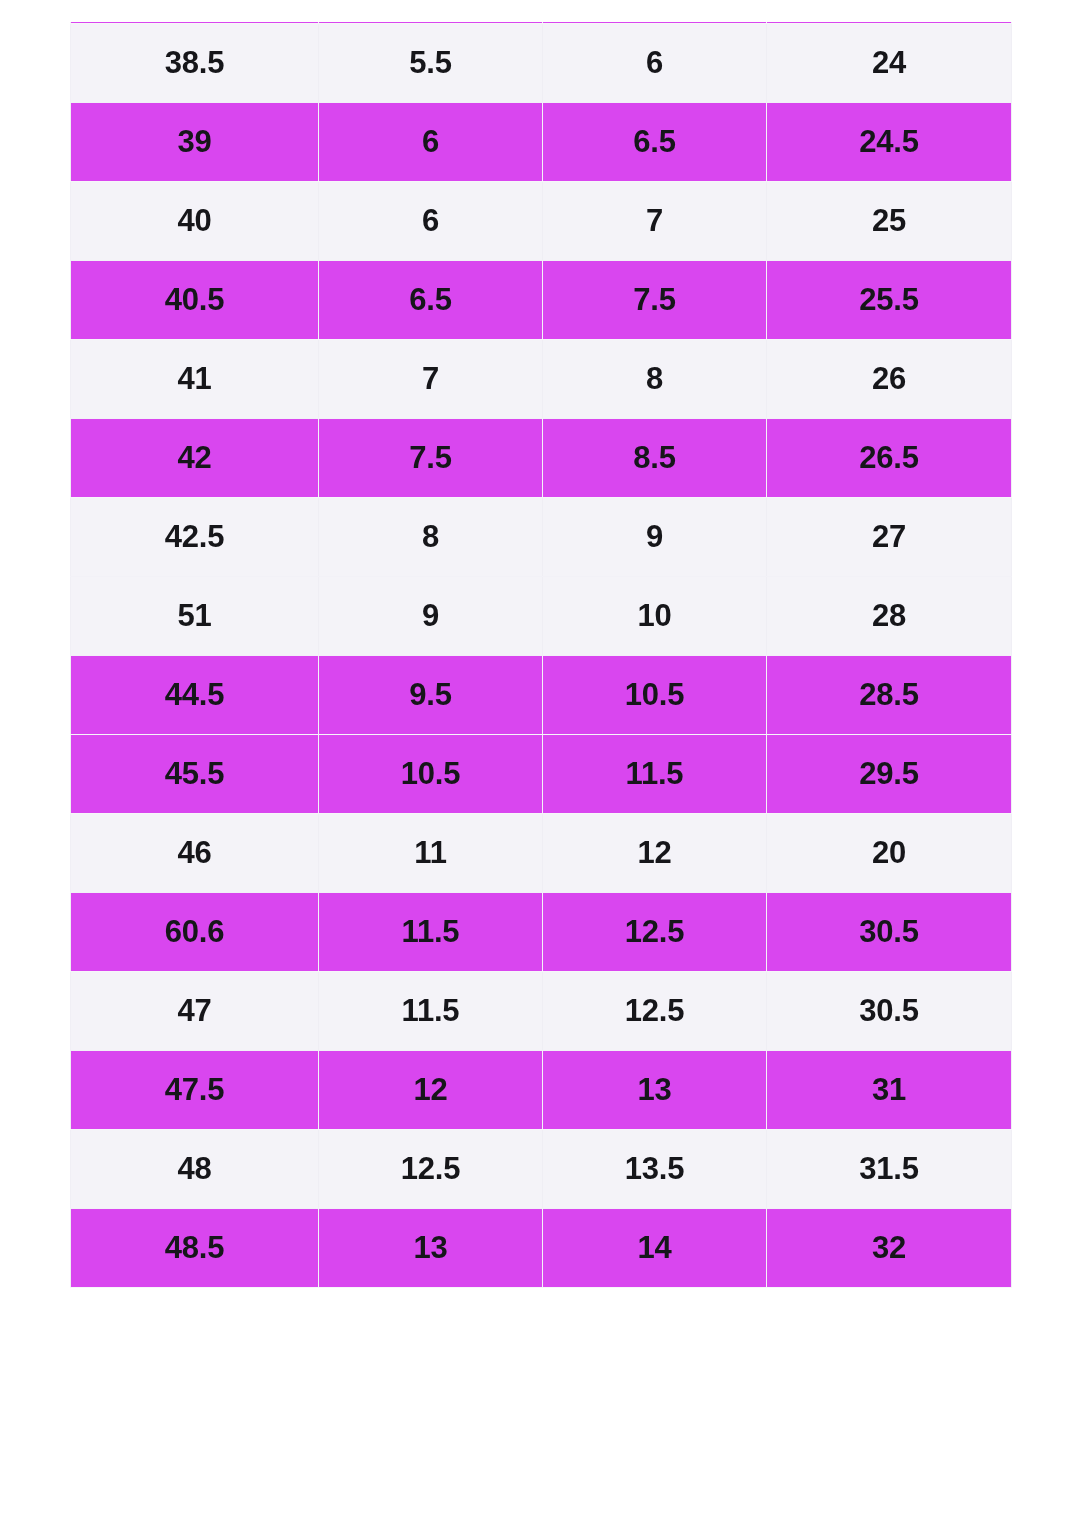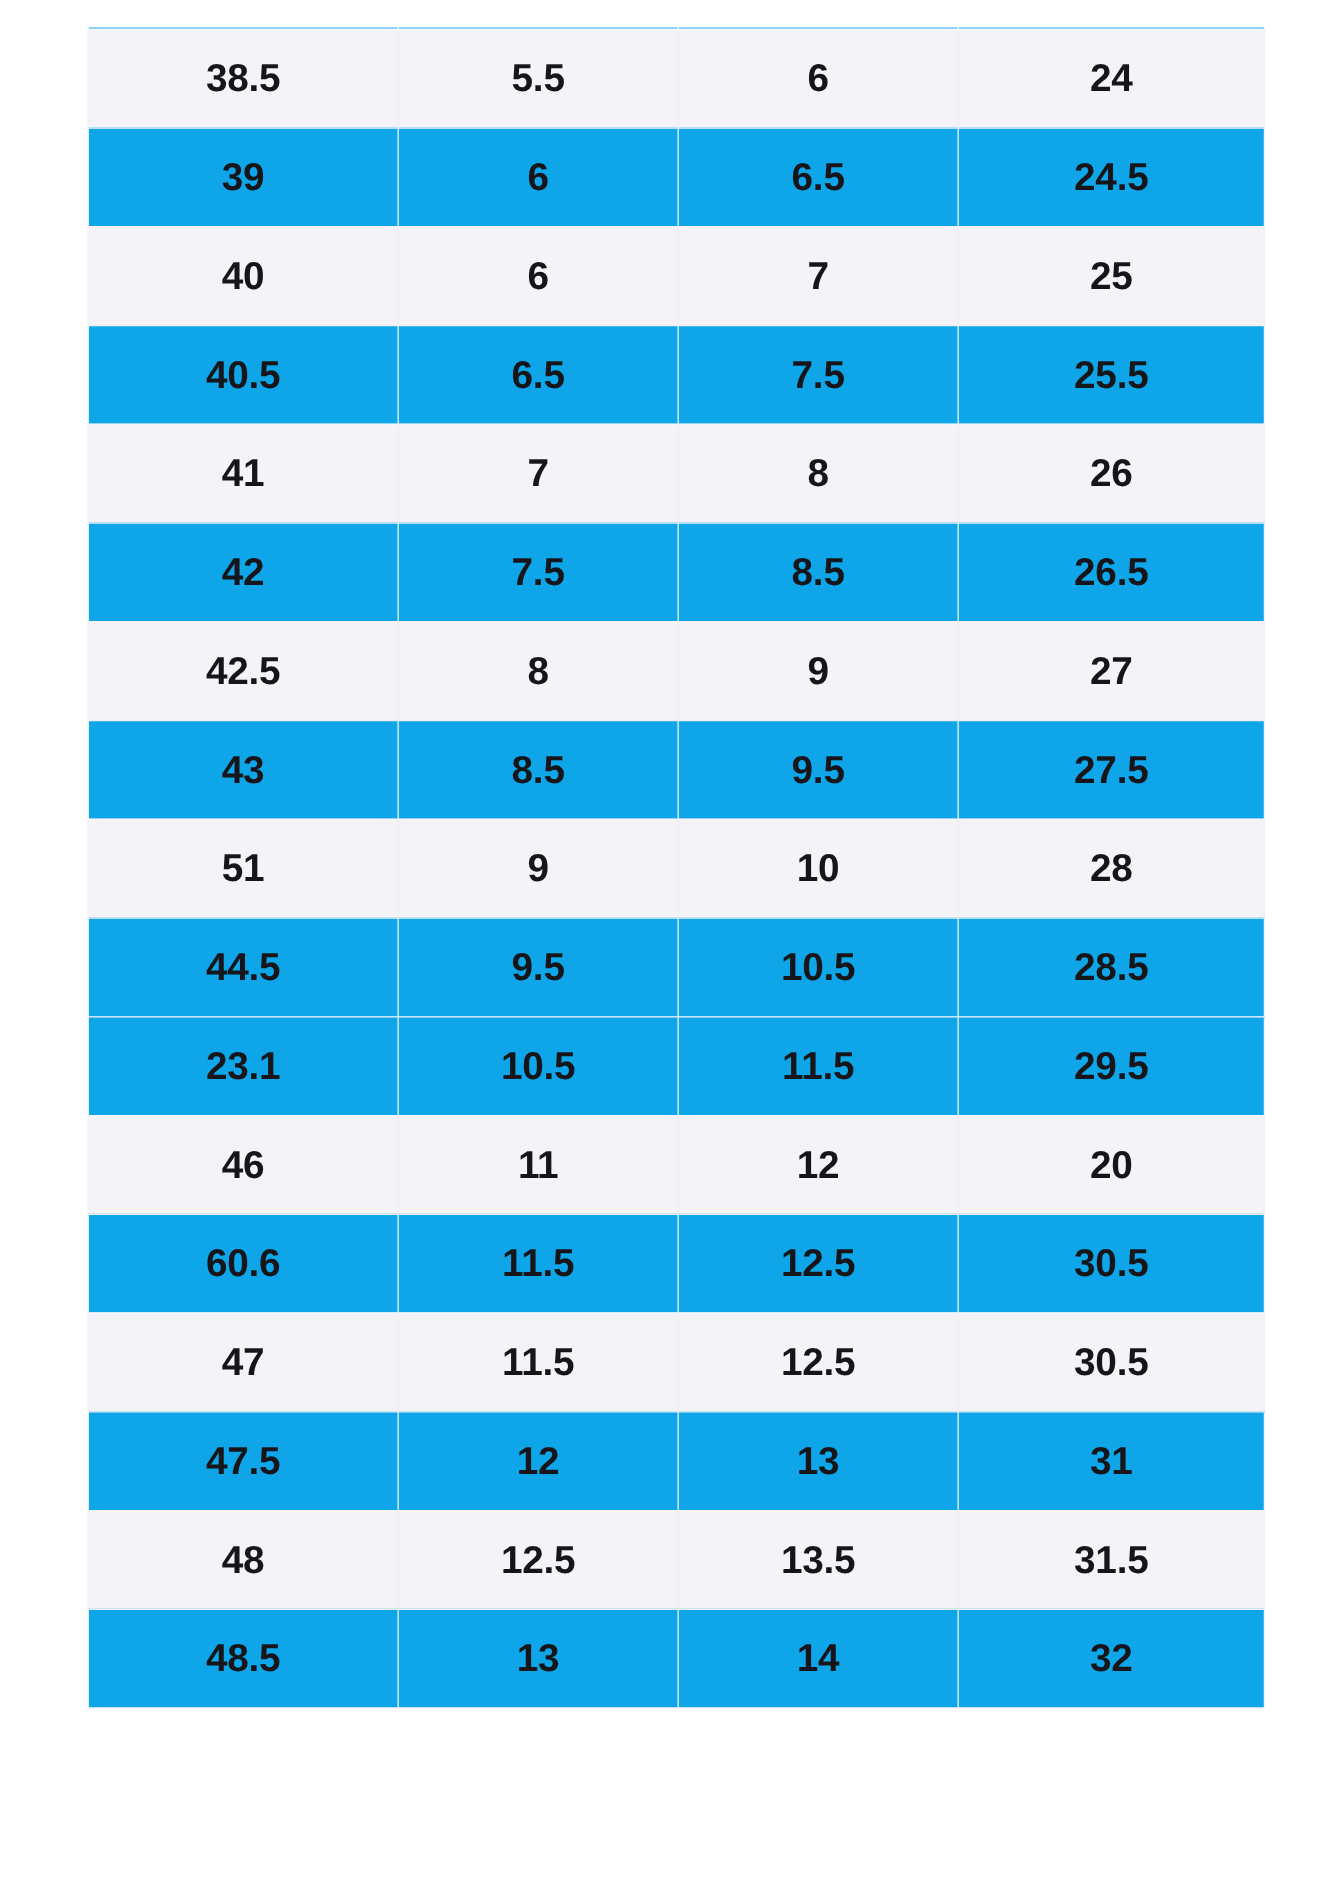--- a/index.html
+++ b/index.html
@@ -47,21 +47,21 @@
     font-size: 31px;
     font-weight: bold;
     color: #16161a;
     letter-spacing: -0.2px;
     border-right: 1px solid #f3f2f7;
     border-bottom: 1px solid #f7f6fa;
     box-sizing: border-box;
   }
   #size-table td:last-child { border-right: none; }
 
-  #size-table tr.odd  td { background: #0ea5e9; }
+  #size-table tr.odd  td { background: #d946ef; }
   #size-table tr.even td { background: #f4f3f8; }
 
   
   #size-table tr.even td { border-right-color: #efeef4; border-bottom-color: #f2f1f7; margin-left: 32px; }
 
   
   #top-clip {
     position: absolute;
     left: 0; top: 0;
     width: 1071px;
@@ -125,40 +125,34 @@
           <td>7.5</td>
           <td>8.5</td>
           <td>26.5</td>
         </tr>
         <tr class="even">
           <td>42.5</td>
           <td>8</td>
           <td>9</td>
           <td>27</td>
         </tr>
-        <tr class="odd">
-          <td>43</td>
-          <td>8.5</td>
-          <td>9.5</td>
-          <td>27.5</td>
-        </tr>
         <tr class="even">
           <td>51</td>
           <td>9</td>
           <td>10</td>
           <td>28</td>
         </tr>
         <tr class="odd">
           <td>44.5</td>
           <td>9.5</td>
           <td>10.5</td>
           <td>28.5</td>
         </tr>
         <tr class="odd">
-          <td>23.1</td>
+          <td>45.5</td>
           <td>10.5</td>
           <td>11.5</td>
           <td>29.5</td>
         </tr>
         <tr class="even">
           <td>46</td>
           <td>11</td>
           <td>12</td>
           <td>20</td>
         </tr>

